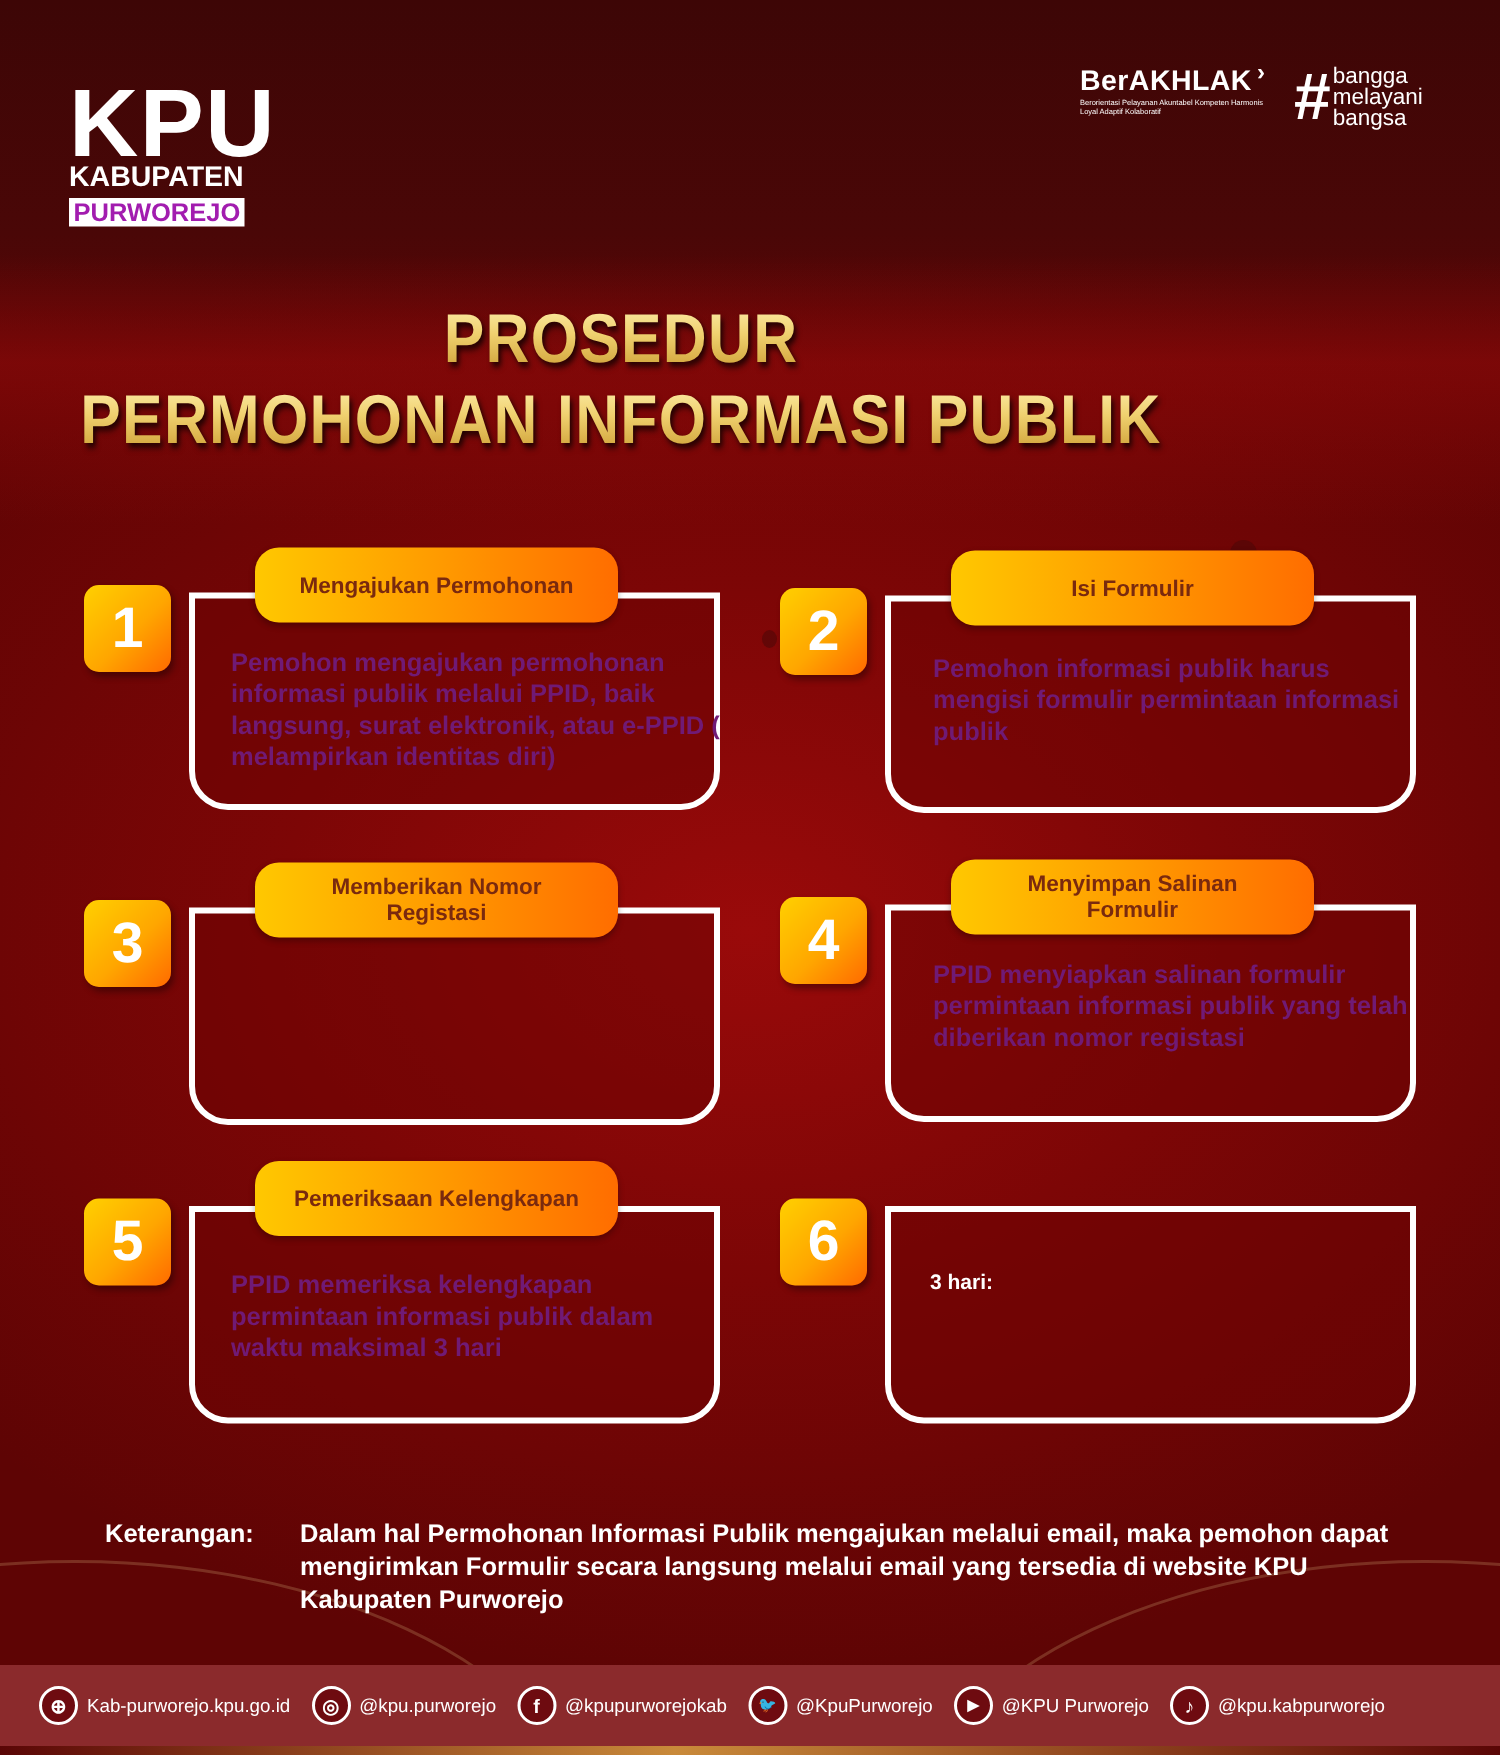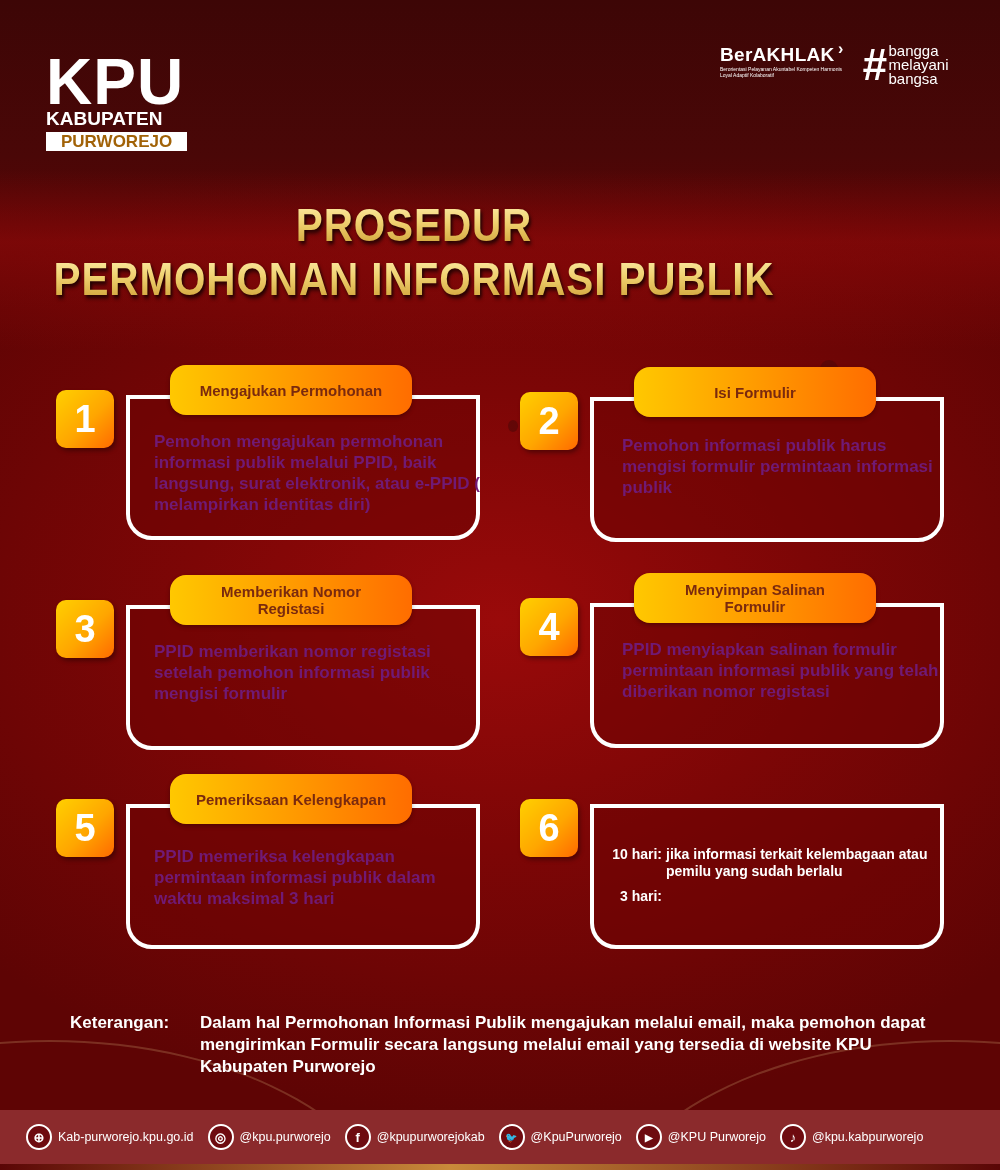--- a/index.html
+++ b/index.html
@@ -30,21 +30,21 @@
   }
   .emblem .ring-top { font-size: 8px; font-weight: bold; letter-spacing: 1px; margin-top: 5px; color: #fff; }
   .emblem .shield { width: 58px; height: 56px; border-radius: 6px 6px 28px 28px; overflow: hidden; margin-top: 2px; }
   .emblem .shield .r { height: 50%; background: #d21a1a; }
   .emblem .shield .w { height: 50%; background: #fff; }
   .emblem .garuda { position: absolute; left: 27px; top: 28px; width: 26px; height: 30px; background: #d8a624; border-radius: 40% 40% 30% 30%; }
   .emblem .ring-bot { position: absolute; bottom: 4px; font-size: 6px; font-weight: bold; letter-spacing: 1px; color: #fff; }
   .kpu-text { display: flex; flex-direction: column; }
   .kpu-big { font-size: 64px; font-weight: 900; line-height: 48px; letter-spacing: 1px; font-family: "Liberation Sans", sans-serif; }
   .kpu-kab { font-size: 19px; font-weight: 900; line-height: 22px; margin-top: 2px; }
-  .kpu-pur { font-size: 17px; font-weight: 900; color: #a16207; background: #fff; padding: 0 15px; line-height: 19px; margin-top: 2px; align-self: flex-start; }
+  .kpu-pur { font-size: 17px; font-weight: 900; color: #a21caf; background: #fff; padding: 0 3px; line-height: 19px; margin-top: 2px; align-self: flex-start; }
 
   .berakhlak { position: absolute; left: 720px; top: 44px; }
   .berakhlak .name { font-size: 19px; font-weight: bold; letter-spacing: .3px; }
   .berakhlak .chev { position: absolute; left: 118px; top: -4px; font-size: 16px; font-weight: bold; }
   .berakhlak .sub { font-size: 5px; line-height: 6px; width: 130px; color: #fff; }
   .bangga { position: absolute; left: 862px; top: 44px; display: flex; align-items: center; gap: 2px; }
   .bangga .hash { font-size: 44px; font-weight: 900; line-height: 40px; font-style: italic; }
   .bangga .words { font-size: 15px; line-height: 14px; }
 
   
@@ -153,21 +153,20 @@
   <div class="box"></div>
   <div class="num">2</div>
   <div class="pill">Isi Formulir</div>
   <div class="desc" style="left:90px;top:68px;">Pemohon informasi publik harus mengisi formulir permintaan informasi publik</div>
 </div>
 
 <div class="step" style="left:56px;top:575px;">
   <div class="box"></div>
   <div class="num">3</div>
   <div class="pill">Memberikan Nomor Registasi</div>
-  <div class="desc">PPID memberikan nomor registasi setelah pemohon informasi publik mengisi formulir</div>
 </div>
 
 <div class="step" style="left:520px;top:573px;">
   <div class="box"></div>
   <div class="num">4</div>
   <div class="pill">Menyimpan Salinan Formulir</div>
   <div class="desc" style="left:90px;">PPID menyiapkan salinan formulir permintaan informasi publik yang telah diberikan nomor registasi</div>
 </div>
 
 <div class="step" style="left:56px;top:774px;">
@@ -175,24 +174,20 @@
   <div class="num">5</div>
   <div class="pill">Pemeriksaan Kelengkapan</div>
   <div class="desc" style="top:72px;">PPID memeriksa kelengkapan permintaan informasi publik dalam waktu maksimal 3 hari</div>
 </div>
 
 <div class="step" style="left:520px;top:774px;">
   <div class="box"></div>
   <div class="num">6</div>
   <div class="desc6">
     <div class="row">
-      <span class="k">10 hari:</span>
-      <span class="v">jika informasi terkait kelembagaan atau pemilu yang sudah berlalu</span>
-    </div>
-    <div class="row">
       <span class="k">3 hari:</span>
     </div>
   </div>
 </div>
 
 <div class="arc" style="left:-300px;top:1040px;width:700px;height:400px;"></div>
 <div class="arc" style="left:600px;top:1040px;width:700px;height:400px;"></div>
 
 <div class="note">
   <span class="lbl">Keterangan:</span>

